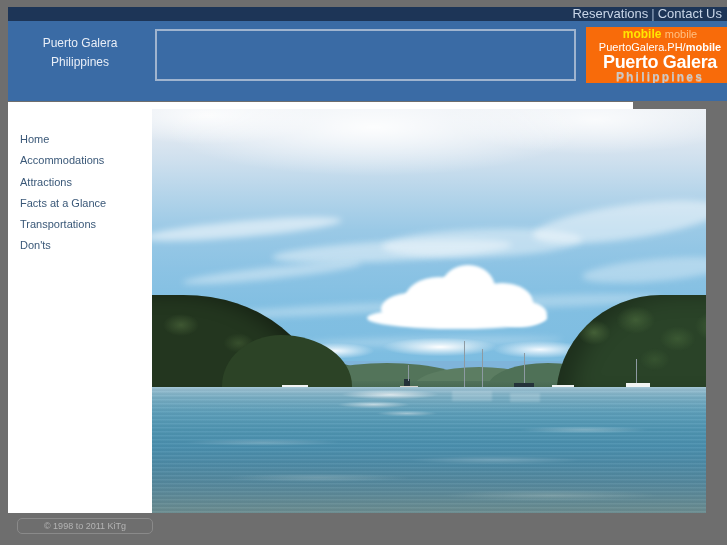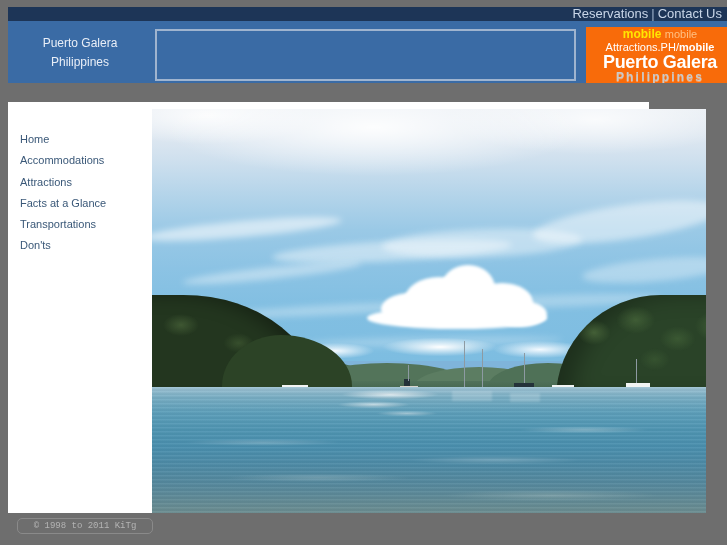--- a/index.html
+++ b/index.html
@@ -46,21 +46,21 @@
     color: #9fb2cc;
     padding: 0 2px;
   }
   .topbar .pad { padding-right: 4px; display: inline-block; }
 
   
   .header {
     position: absolute;
     left: 8px; top: 21px;
     width: 719px;
-    height: 62px;
+    height: 80px;
     background: #3a6ba5;
   }
   .header-inner {
     position: absolute;
     left: 0; top: 3px;
     width: 719px;
     height: 60px;
   }
   .site-title {
     position: absolute;
@@ -141,21 +141,20 @@
     white-space: nowrap;
   }
 
   
   .content {
     position: absolute;
     left: 8px; top: 102px;
     width: 625px;
     height: 411px;
     background: #ffffff;
-    padding-left: 16px;
   }
 
   .sidebar {
     position: absolute;
     left: 0; top: 0;
     width: 144px;
     height: 411px;
   }
   .nav-item {
     display: block;
@@ -381,21 +380,20 @@
     filter: blur(1px);
   }
 
   
   .footer {
     position: absolute;
     left: 8px; top: 513px;
     width: 719px;
     height: 28px;
     background: #6e6e6e;
-    font-family: Liberation Mono, monospace;
   }
   .copy-badge {
     position: absolute;
     left: 9px; top: 5px;
     width: 136px;
     height: 16px;
     border: 1px solid #8a8a8a;
     border-radius: 5px;
     color: #b4b4b4;
     font-size: 9px;
@@ -430,21 +428,21 @@
         <div>Puerto Galera</div>
         <div>Philippines</div>
       </div>
 
       <div class="banner-box">
         <span></span>
       </div>
 
       <div class="logo">
         <div class="logo-line1"><span>mobile</span> <span class="ver">mobile</span></div>
-        <div class="logo-line2"><span>Attractions.PH/</span><b>mobile</b></div>
+        <div class="logo-line2"><span>PuertoGalera.PH/</span><b>mobile</b></div>
         <div class="logo-line3">Puerto Galera</div>
         <div class="logo-line4">Philippines</div>
       </div>
 
     </div>
   </div>
 
 
   <div class="content">
 

